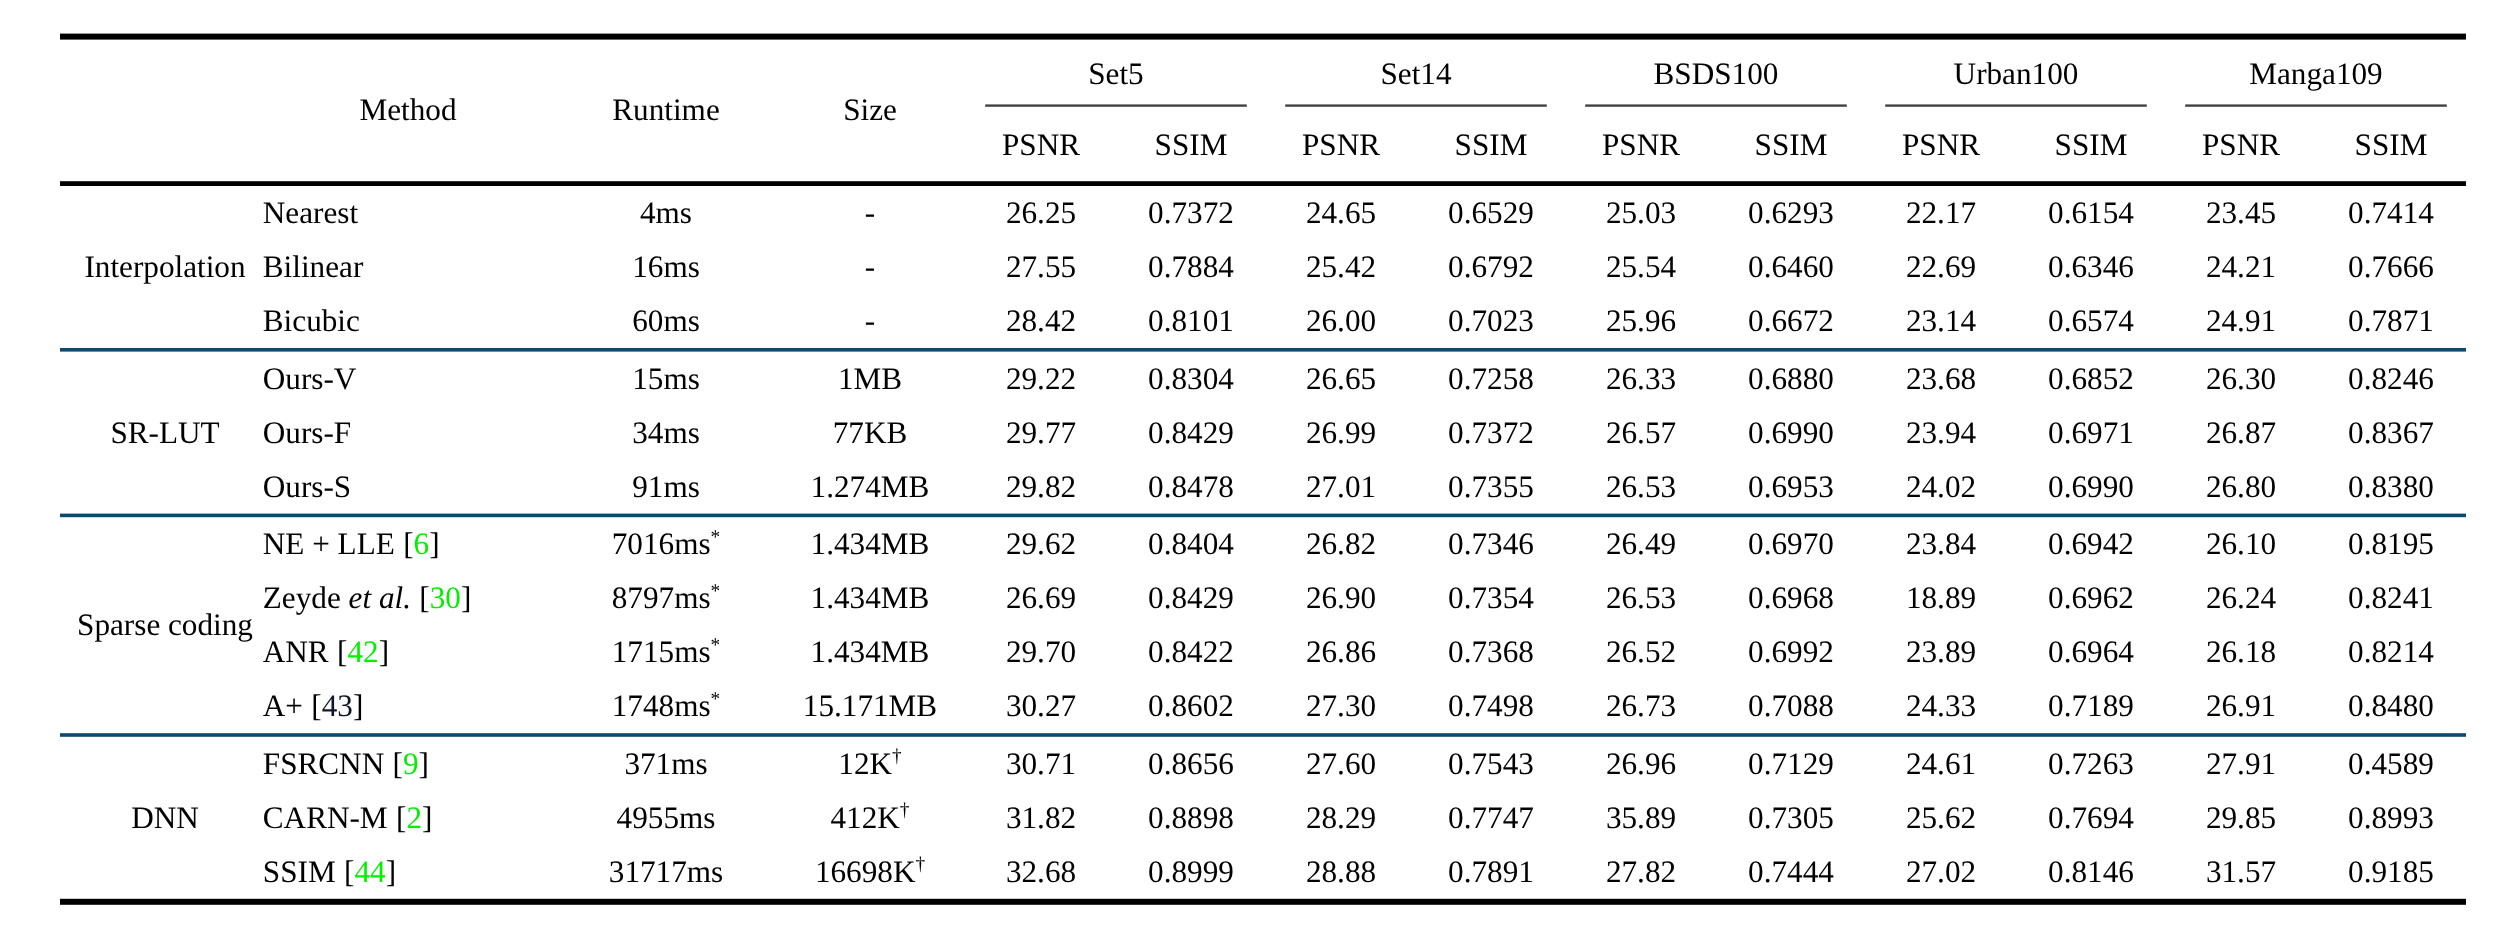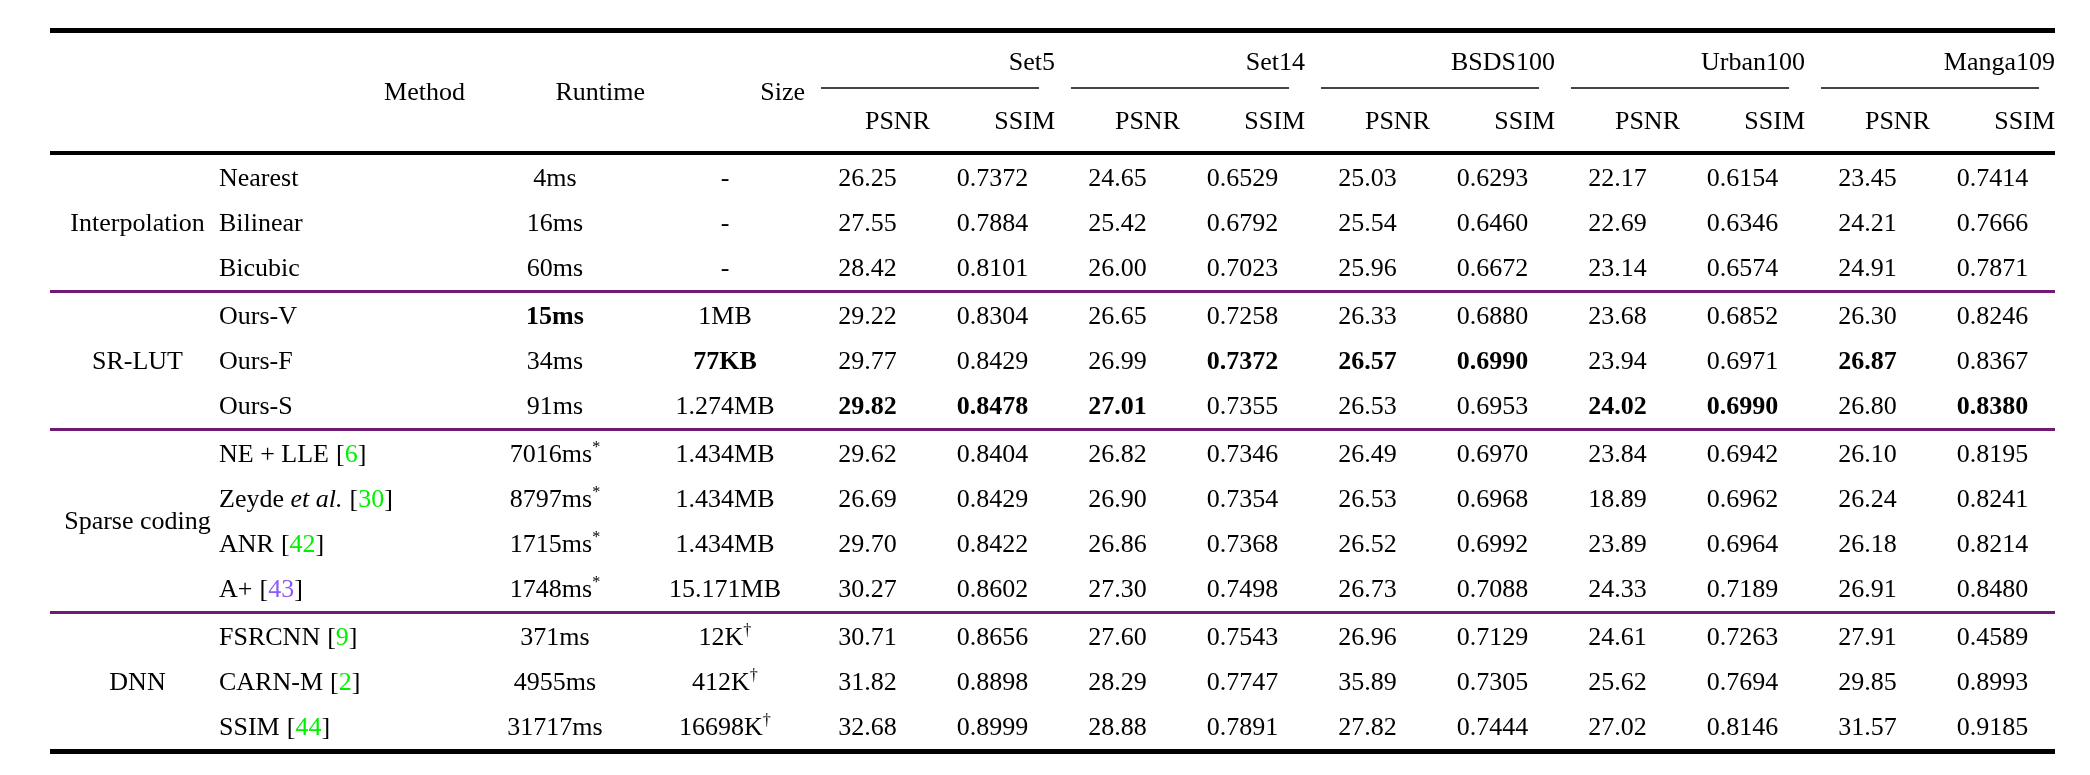--- a/index.html
+++ b/index.html
@@ -24,21 +24,21 @@
     border-top: 5px solid #000;
     border-bottom: 5px solid #000;
     font-size: 26px;
   }
   col.c-group  { width: 165px; }
   col.c-method { width: 250px; }
   col.c-runtime{ width: 180px; }
   col.c-size   { width: 160px; }
   thead th {
     font-weight: normal;
-    text-align: right;
+    text-align: center;
     vertical-align: middle;
     padding: 0;
   }
   thead tr.hrow1 th { height: 58px; }
   thead tr.hrow2 th { height: 60px; }
   thead { border-bottom: 4px solid #000; }
   th.dataset { position: relative; }
   th.dataset::after {
     content: "";
     position: absolute;
@@ -47,24 +47,24 @@
     bottom: 2px;
     border-bottom: 2px solid #444;
   }
   tbody td {
     height: 45px;
     padding: 0;
     text-align: center;
     vertical-align: middle;
     white-space: nowrap;
   }
-  tbody tr.group-start > td { border-top: 3px solid #701a75; }
+  tbody tr.group-start > td { border-top: 3px solid #0c4a6e; }
   td.group  { text-align: center; padding-left: 10px; }
   td.method { text-align: left; padding-left: 4px; }
-  .b { font-weight: bold; }
+  .b { font-weight: normal; }
   .etal { font-style: italic; }
   .cite { margin-left: 7px; }
   sup {
     font-size: 62%;
     vertical-align: super;
     line-height: 0;
   }
 </style>
 </head>
 <body>
@@ -245,21 +245,21 @@
           <td>26.86</td>
           <td>0.7368</td>
           <td>26.52</td>
           <td>0.6992</td>
           <td>23.89</td>
           <td>0.6964</td>
           <td>26.18</td>
           <td>0.8214</td>
         </tr>
         <tr>
-          <td class="method"><span>A+</span><span class="cite"><span>[</span><span style="color: #8b5cf6;">43</span><span>]</span></span></td>
+          <td class="method"><span>A+</span><span class="cite"><span>[</span><span style="color: #0f172a;">43</span><span>]</span></span></td>
           <td><span>1748ms</span><sup>*</sup></td>
           <td><span>15.171MB</span></td>
           <td>30.27</td>
           <td>0.8602</td>
           <td>27.30</td>
           <td>0.7498</td>
           <td>26.73</td>
           <td>0.7088</td>
           <td>24.33</td>
           <td>0.7189</td>

